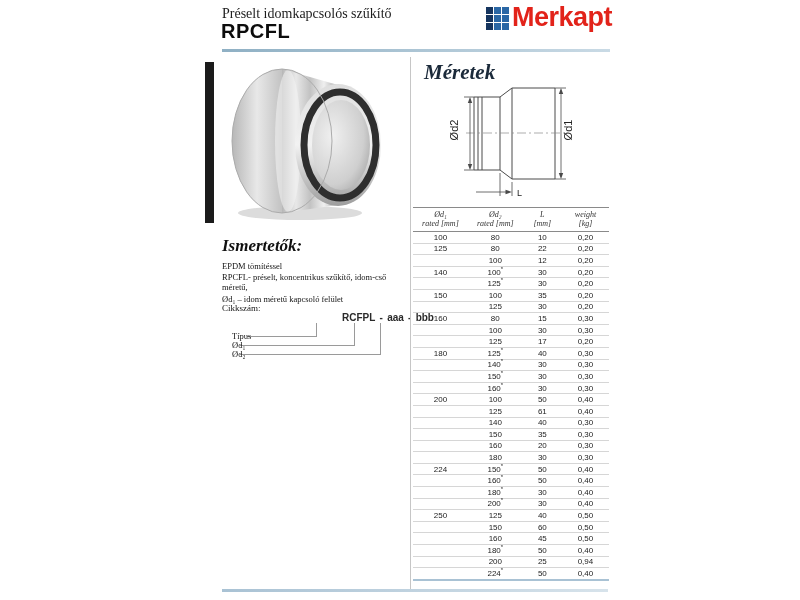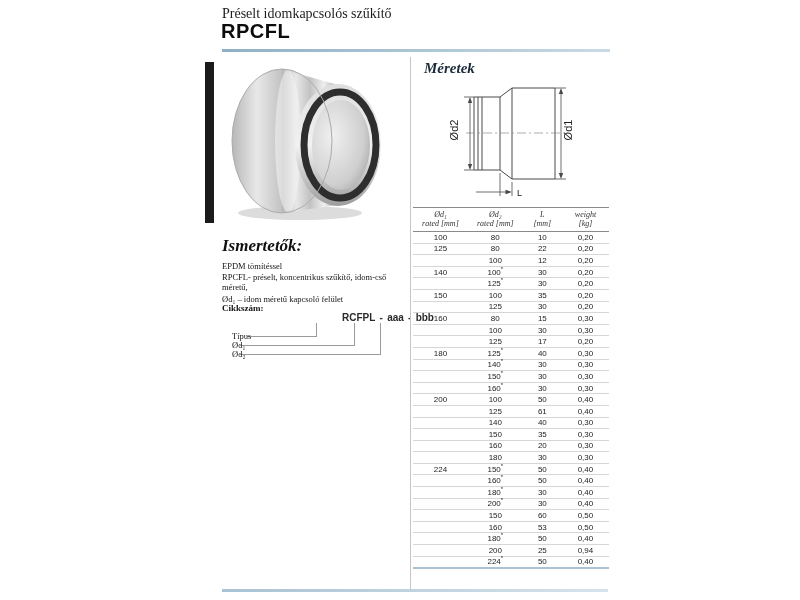--- a/index.html
+++ b/index.html
@@ -23,34 +23,34 @@
                background:linear-gradient(90deg,#8fb0c4,#c9dae5);}
 
   
   .photo-bar{left:205px;top:62px;width:9px;height:161px;background:#1b1b1b;}
   .product-photo{left:228px;top:62px;}
 
   
   .about-heading{left:222px;top:236px;font-style:italic;font-weight:bold;font-size:17px;color:#101010;}
   .about-par{left:222px;top:261px;width:185px;font-size:8.5px;line-height:10.5px;color:#151515;}
   .about-par .spec{margin-top:1px;}
-  .code-heading{left:222px;top:303px;font-size:9px;font-weight:bold;color:#151515;}
+  .code-heading{left:222px;top:303px;font-size:9px;font-weight:normal;color:#151515;}
   .formula{left:300px;top:312px;width:92px;display:flex;justify-content:space-between;
            font-family:"Liberation Sans","DejaVu Sans",sans-serif;font-weight:bold;
            font-size:10px;color:#2a2a2a;padding-left:42px;}
   .connector{border-right:1px solid #9a9a9a;border-bottom:1px solid #9a9a9a;}
   .c1{left:247px;top:323px;width:69px;height:13px;}
   .c2{left:240px;top:323px;width:114px;height:22px;}
   .c3{left:240px;top:323px;width:140px;height:31px;}
   .code-label{left:232px;font-size:8.5px;color:#151515;line-height:8px;}
   .l1{top:332px;} .l2{top:341px;} .l3{top:350px;}
 
   
   .col-divider{left:410px;top:57px;width:1px;height:533px;background:#c6c6c6;}
-  .meretek{left:424px;top:60px;font-style:italic;font-weight:bold;font-size:15px;color:#1b2a3a;}
+  .meretek{left:424px;top:60px;font-style:italic;font-weight:bold;font-size:21px;color:#1b2a3a;}
   .drawing{left:418px;top:78px;}
 
   
   .dims-table{left:413px;top:207px;width:196px;border-bottom:2px solid #a9c2d4;}
   table{width:100%;border-collapse:collapse;table-layout:fixed;}
   thead th{font-family:"Liberation Serif","DejaVu Serif",serif;font-style:italic;font-weight:400;
            font-size:8px;line-height:8.5px;color:#333;text-align:center;
            border-top:1px solid #8a8a8a;border-bottom:1px solid #8a8a8a;padding:3px 0;}
   tbody td{font-family:"Liberation Sans","DejaVu Sans",sans-serif;font-size:8px;color:#222;
            text-align:center;height:10.6px;padding:0;border-bottom:1px solid #d6d6d6;}
@@ -61,20 +61,34 @@
                background:linear-gradient(90deg,#a9c2d4,#d7e3eb);}
   svg text{font-family:"Liberation Sans","DejaVu Sans",sans-serif;}
 </style>
 </head>
 <body>
 
 <div class="page">
 
   <div class="abs subtitle">Préselt idomkapcsolós szűkítő</div>
   <div class="abs title">RPCFL</div>
+  <div class="abs logo">
+    <div class="logo-grid" id="logo-grid">
+        <span class="dark"></span>
+        <span></span>
+        <span></span>
+        <span class="dark"></span>
+        <span></span>
+        <span></span>
+        <span class="dark"></span>
+        <span></span>
+        <span></span>
+      </div>
+    <span class="logo-text">Merkapt</span>
+  </div>
   <div class="abs header-rule"></div>
 
   <div class="abs photo-bar"></div>
   <svg class="abs product-photo" width="166" height="162" viewBox="0 0 166 162">
     <defs>
       <linearGradient id="metal" x1="0" y1="0" x2="1" y2="0">
         <stop offset="0" stop-color="#b7b7b7"></stop>
           <stop offset=".25" stop-color="#e8e8e8"></stop>
         <stop offset=".5" stop-color="#c2c2c2"></stop>
           <stop offset=".75" stop-color="#efefef"></stop>
@@ -317,29 +331,35 @@
             <td>30</td>
             <td>0,40</td>
           </tr>
           <tr>
             <td></td>
             <td>200<sup>*</sup></td>
             <td>30</td>
             <td>0,40</td>
           </tr>
           <tr>
+            <td>250</td>
+            <td>125</td>
+            <td>40</td>
+            <td>0,50</td>
+          </tr>
+          <tr>
             <td></td>
             <td>150</td>
             <td>60</td>
             <td>0,50</td>
           </tr>
           <tr>
             <td></td>
             <td>160</td>
-            <td>53</td>
+            <td>45</td>
             <td>0,50</td>
           </tr>
           <tr>
             <td></td>
             <td>180<sup>*</sup></td>
             <td>50</td>
             <td>0,40</td>
           </tr>
           <tr>
             <td></td>

